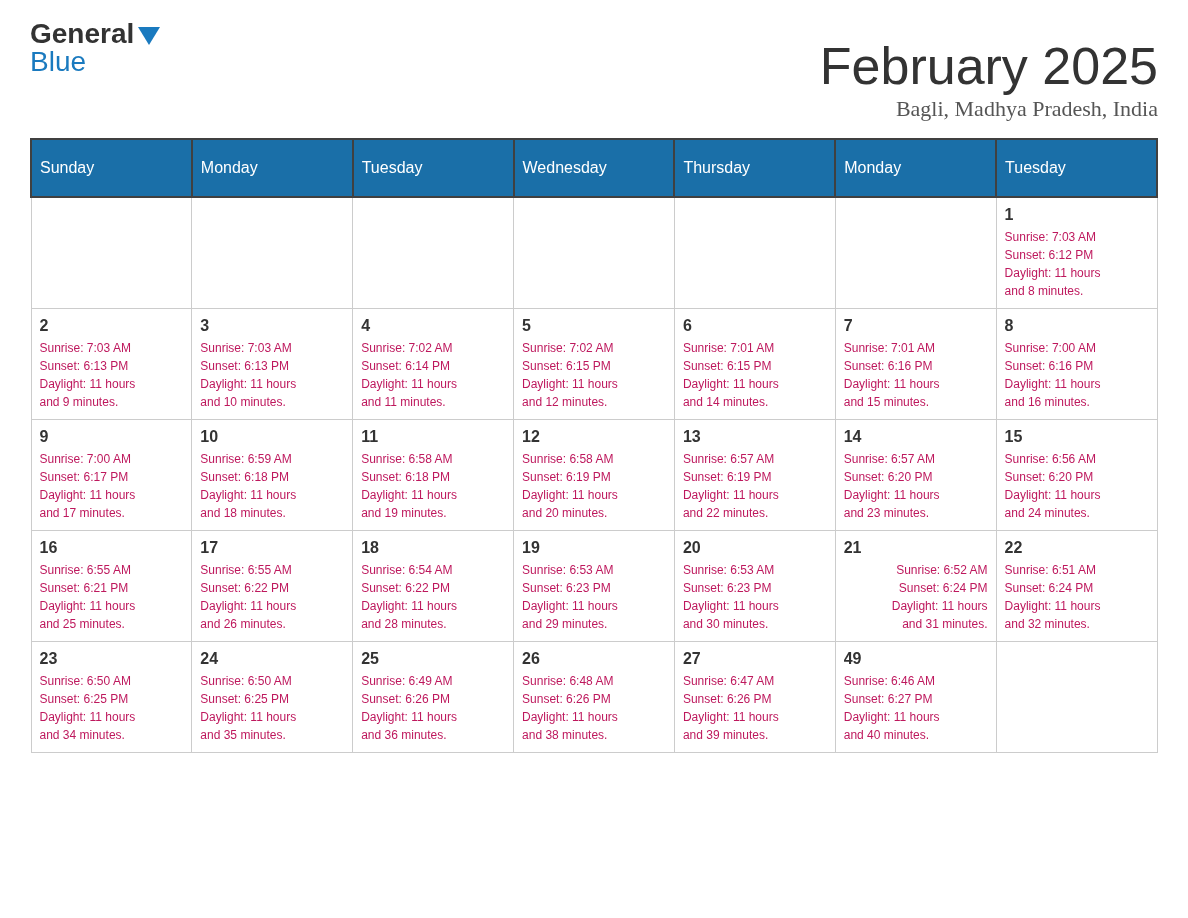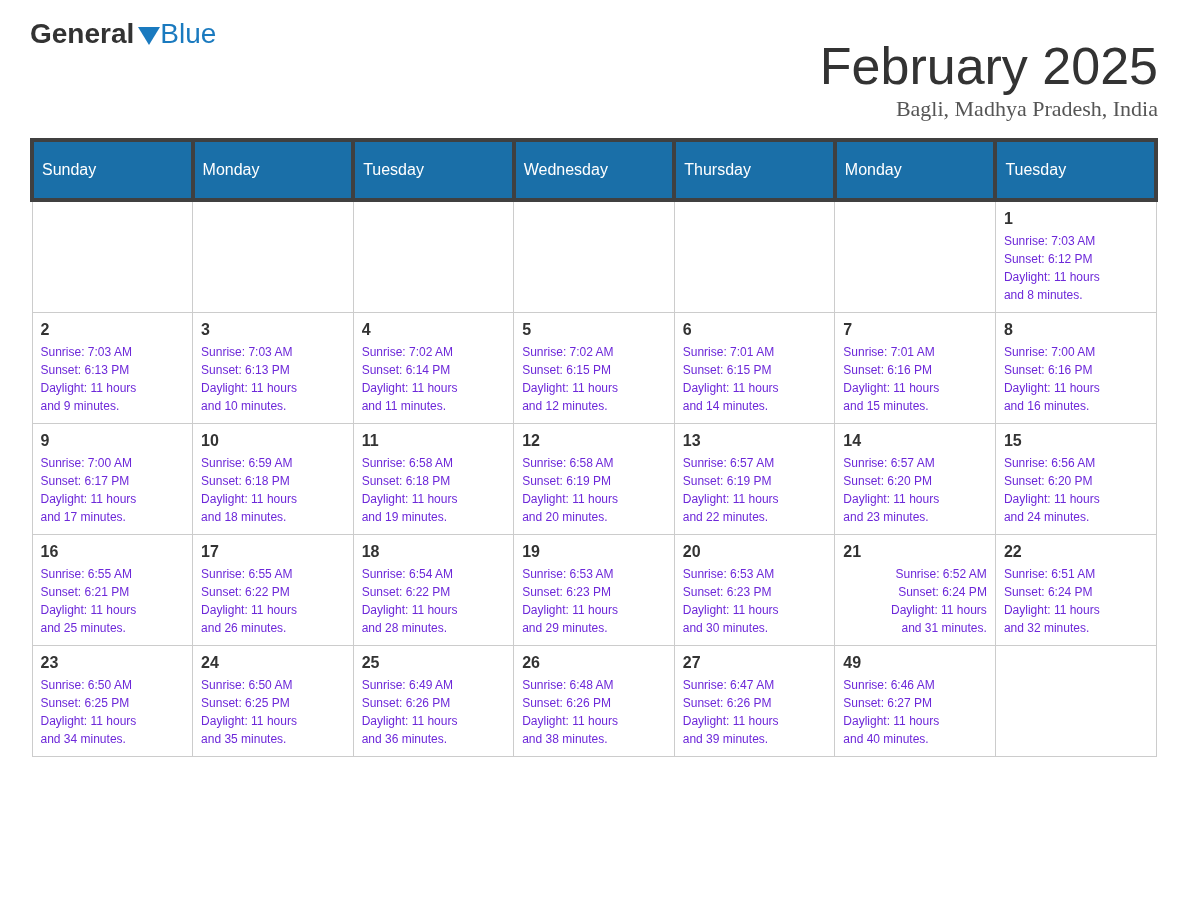--- a/index.html
+++ b/index.html
@@ -14,20 +14,21 @@
 
     .header {
       display: flex;
       justify-content: space-between;
       align-items: flex-start;
       margin-bottom: 16px;
     }
 
     .logo {
       display: flex;
+      flex-direction: column;
       align-items: flex-start;
     }
 
     .logo-general {
       font-size: 28px;
       font-weight: bold;
       color: #333;
       line-height: 1;
     }
 
@@ -63,41 +64,41 @@
       border: 1px solid #aaa;
     }
 
     .calendar th {
       background-color: #1a6fa8;
       color: #fff;
       padding: 19px 8px;
       text-align: left;
       font-size: 16px;
       font-weight: normal;
-      border: 4px solid #404040;
+      border: 2px solid #404040;
     }
 
     .calendar td {
       vertical-align: top;
       padding: 8px;
       border: 1px solid #ccc;
       width: calc(100% / 7);
       min-height: 110px;
     }
 
     .day-number {
       font-size: 16px;
       font-weight: bold;
       color: #333;
       margin-bottom: 4px;
     }
 
     .day-info {
       font-size: 12px;
-      color: #6d28d9;
+      color: #be185d;
       line-height: 1.5;
     }
 
     .empty-cell {
       background: #fff;
     }
 
     .week-row td {
       min-height: 110px;
     }

